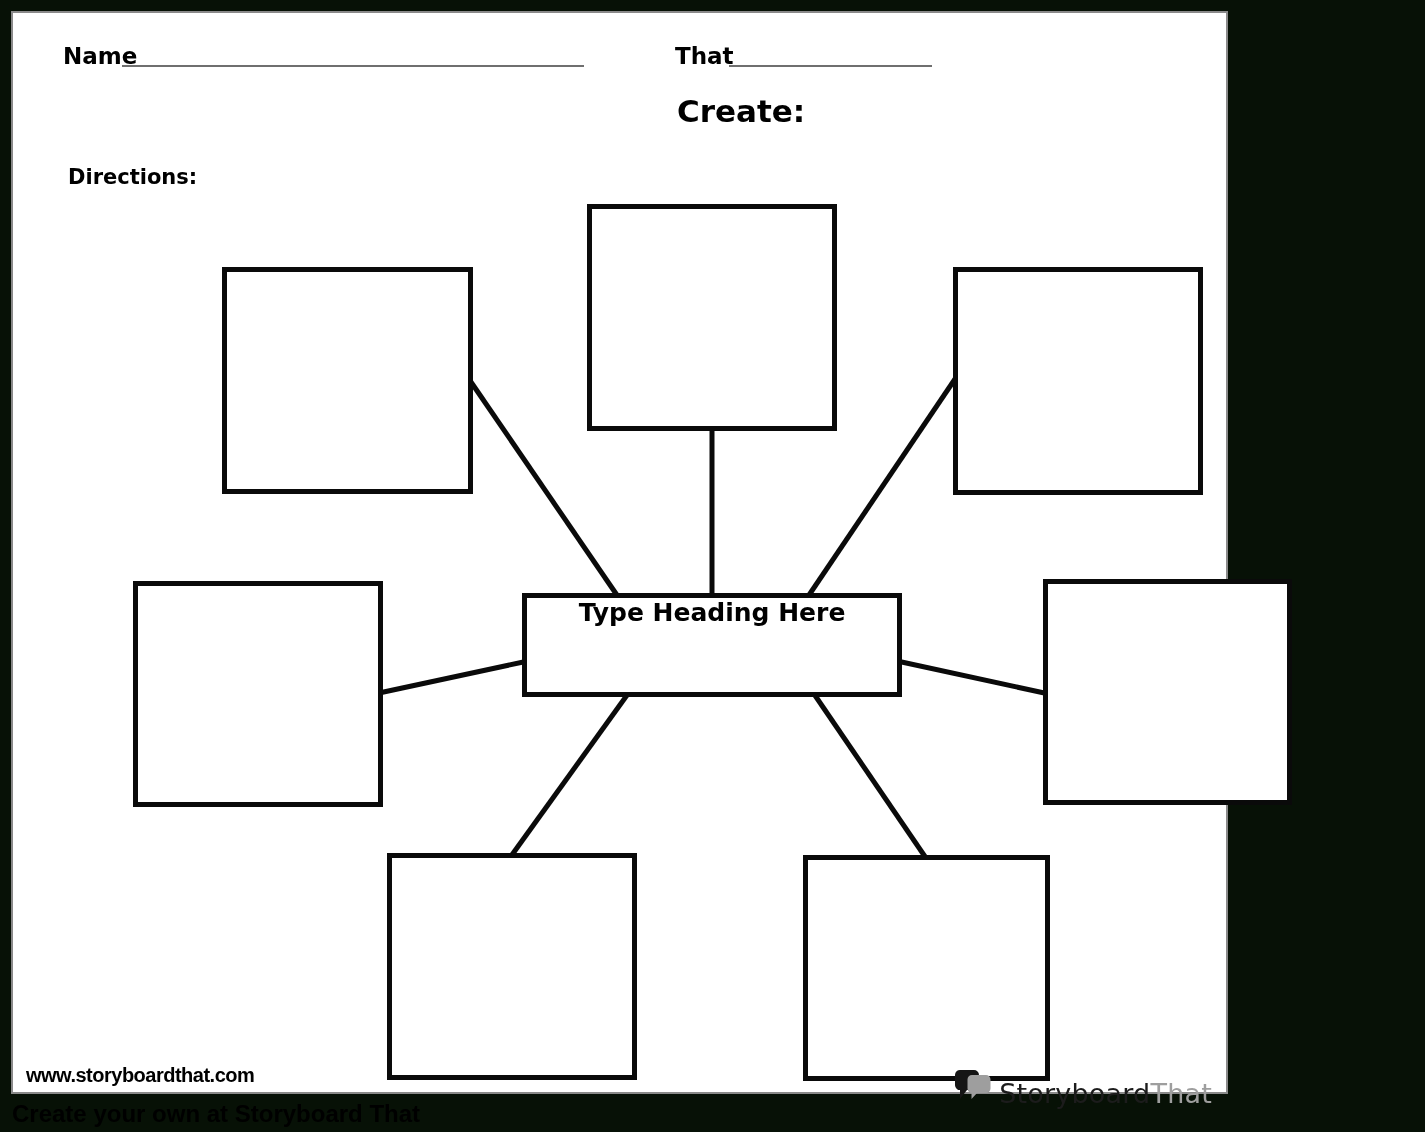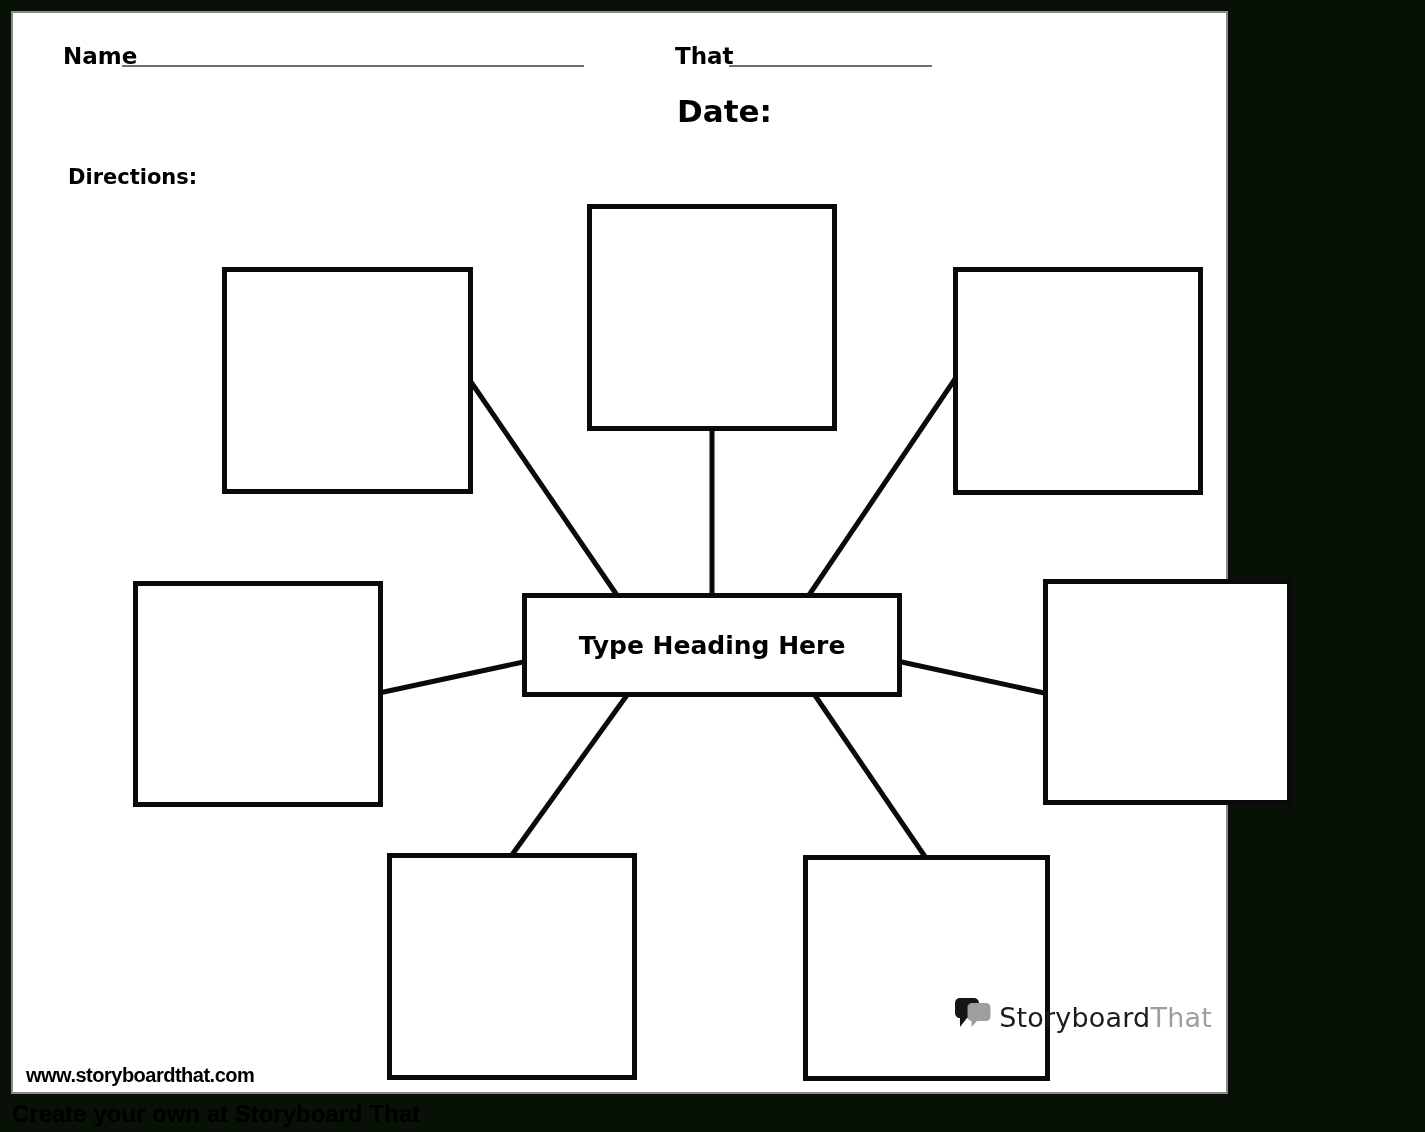--- a/index.html
+++ b/index.html
@@ -76,21 +76,21 @@
   .box-bottom-right { left: 790px; top: 842px; width: 247px; height: 226px; }
 
   .center-box {
     position: absolute;
     left: 509px; top: 580px;
     width: 380px; height: 104px;
     background: #ffffff;
     border: 5px solid #0a0a0a;
     z-index: 3;
     display: flex;
-    align-items: center;
+    align-items: flex-start;
     justify-content: center;
   }
   .center-box-text {
     font-weight: bold;
     font-size: 25px;
     color: #000;
     white-space: nowrap;
   }
 
   
@@ -99,23 +99,23 @@
     left: 13px; top: 1051px;
     font-family: "Liberation Sans", sans-serif;
     font-weight: bold;
     font-size: 20px;
     letter-spacing: -0.5px;
     color: #000;
     z-index: 4;
   }
   .logo {
     position: absolute;
-    right: 14px; top: 984px;
+    right: 14px; top: 1056px;
     display: flex;
-    align-items: center;
+    align-items: flex-end;
     gap: 4px;
     z-index: 4;
   }
   .logo-text {
     font-size: 27px;
     font-weight: normal;
     letter-spacing: 0.2px;
     white-space: nowrap;
   }
   .logo-text .primary { color: #1c1c1c; }
@@ -136,21 +136,21 @@
 <body>
 
 <div class="page">
 
   <span class="field-label name-label">Name</span>
   <div class="write-line name-line"></div>
 
   <span class="field-label date-label">That</span>
   <div class="write-line date-line"></div>
 
-  <div class="title-label">Date:</div>
+  <div class="title-label">Create:</div>
   <div class="directions-label">Directions:</div>
 
   <svg class="connector-layer" viewBox="0 0 1397 1079" xmlns="http://www.w3.org/2000/svg">
     <g stroke="#0a0a0a" stroke-width="5" fill="none">
       <line x1="458" y1="369" x2="608" y2="588"></line>
       <line x1="699" y1="415" x2="699" y2="588"></line>
       <line x1="942" y1="366" x2="792" y2="588"></line>
       <line x1="366" y1="680" x2="515" y2="648"></line>
       <line x1="884" y1="648" x2="1036" y2="681"></line>
       <line x1="617" y1="678" x2="496" y2="846"></line>

